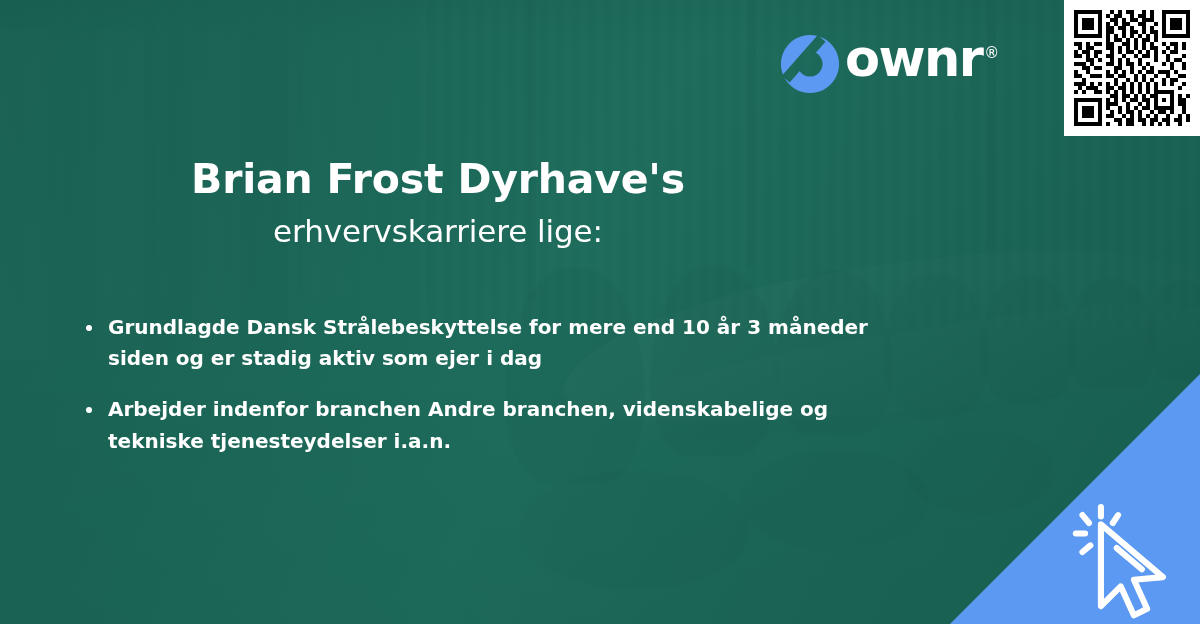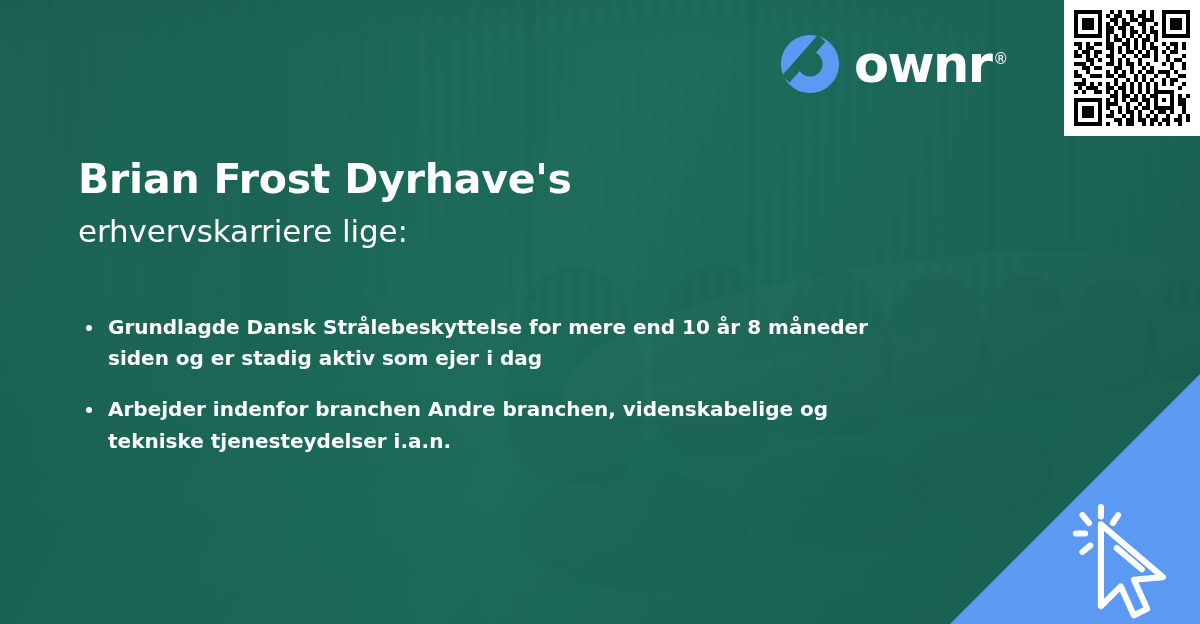--- a/index.html
+++ b/index.html
@@ -126,20 +126,21 @@
 
   
   .content { position: absolute; inset: 0; }
 
   .headline {
     position: absolute;
     left: 78px;
     top: 156px;
     width: 720px;
     color: #ffffff;
+    text-align: center;
   }
   .headline .l1 {
     font-size: 41px;
     font-weight: 700;
     line-height: 1.16;
     letter-spacing: -0.2px;
   }
   .headline .l2 {
     font-size: 31px;
     font-weight: 400;
@@ -177,22 +178,21 @@
     background: #ffffff;
   }
 
   
   .logo {
     position: absolute;
     left: 779px;
     top: 33px;
     height: 62px;
     display: flex;
-    align-items: center;
-    gap: 13px;
+    gap: 4px;
   }
   .logo-mark { width: 62px; height: 62px; display: block; }
   .logo-text {
     color: #ffffff;
     font-size: 51px;
     font-weight: 700;
     letter-spacing: -1.6px;
     line-height: 1;
     position: relative;
     font-family: "DejaVu Sans", sans-serif;
@@ -280,21 +280,21 @@
   </div>
 
   <div class="content">
 
     <div class="headline">
       <div class="l1">Brian Frost Dyrhave's</div>
       <div class="l2">erhvervskarriere lige:</div>
     </div>
 
     <ul class="bullets">
-      <li>Grundlagde Dansk Strålebeskyttelse for mere end 10 år 8 måneder siden og er stadig aktiv som ejer i dag</li>
+      <li>Grundlagde Dansk Strålebeskyttelse for mere end 10 år 3 måneder siden og er stadig aktiv som ejer i dag</li>
       <li>Arbejder indenfor branchen Andre branchen, videnskabelige og tekniske tjenesteydelser i.a.n.</li>
     </ul>
 
     <div class="logo">
       <svg class="logo-mark" viewBox="0 0 64 64">
         <defs>
           <mask id="slashmask">
             <rect x="0" y="0" width="64" height="64" fill="#fff"></rect>
             <path d="M 3 44 L 40 2 L 48 9 L 11 51 Z" fill="#000"></path>
           </mask>

